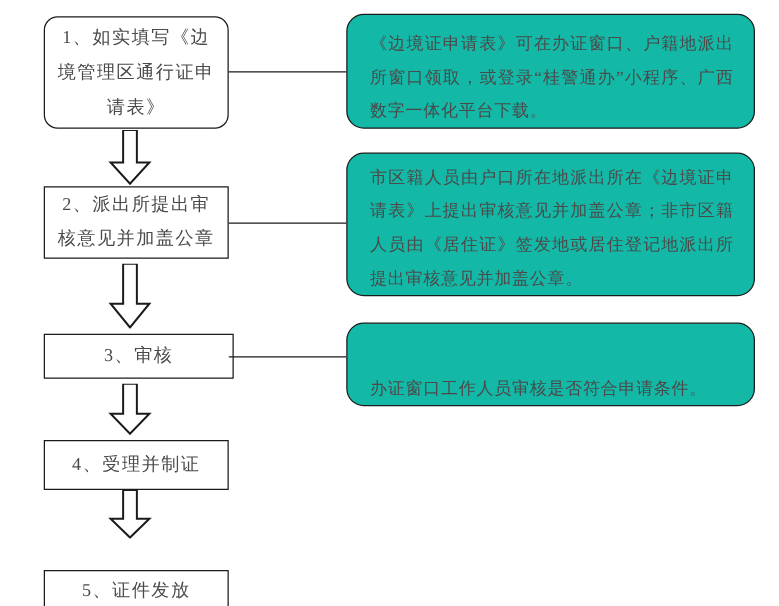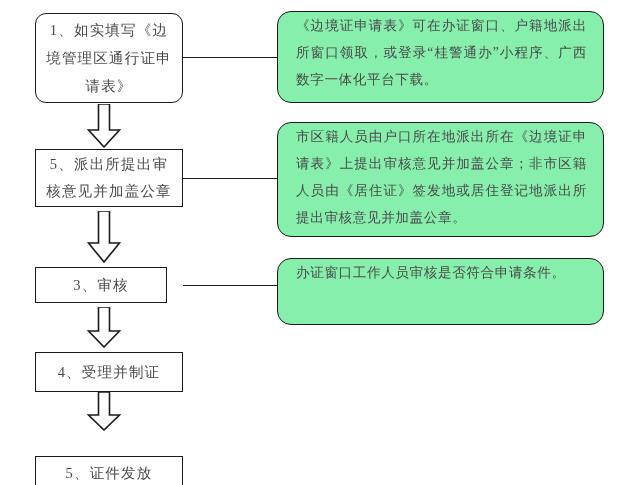--- a/index.html
+++ b/index.html
@@ -39,35 +39,35 @@
     font-size: 14.5px;
     line-height: 27px;
     letter-spacing: 1.2px;
     color: #4a4a4a;
     padding: 0 10px;
     white-space: pre-line;
   }
 
   #step-1 { left: 35px; top: 13px;  width: 148px; height: 90px; border-radius: 11px; }
   #step-2 { left: 35px; top: 149px; width: 148px; height: 58px; }
-  #step-3 { left: 35px; top: 267px; width: 132px; height: 36px; }
+  #step-3 { left: 35px; top: 267px; width: 152px; height: 36px; }
   #step-4 { left: 35px; top: 352px; width: 148px; height: 40px; }
   #step-5 { left: 35px; top: 456px; width: 148px; height: 35px; }
 
   #step-1 .step-text { line-height: 28px; }
 
   
   .note-box {
     position: absolute;
     box-sizing: border-box;
     border: 1.5px solid #1b1b1b;
     border-radius: 14px;
-    background: #86efac;
+    background: #14b8a6;
     display: flex;
-    align-items: flex-start;
+    align-items: flex-end;
   }
   .note-text {
     font-size: 13.6px;
     line-height: 27px;
     letter-spacing: 0.6px;
     color: #4a4a4a;
     padding: 0 16px 0 18px;
     text-align: justify;
     text-justify: inter-ideograph;
   }
@@ -100,21 +100,21 @@
 </head>
 <body>
 
 <div id="flowchart">
 
   <div class="step-box" id="step-1">
     <span class="step-text">1、如实填写《边境管理区通行证申请表》</span>
   </div>
 
   <div class="step-box" id="step-2">
-    <span class="step-text">5、派出所提出审核意见并加盖公章</span>
+    <span class="step-text">2、派出所提出审核意见并加盖公章</span>
   </div>
 
   <div class="step-box" id="step-3">
     <span class="step-text">3、审核</span>
   </div>
 
   <div class="step-box" id="step-4">
     <span class="step-text">4、受理并制证</span>
   </div>
 

